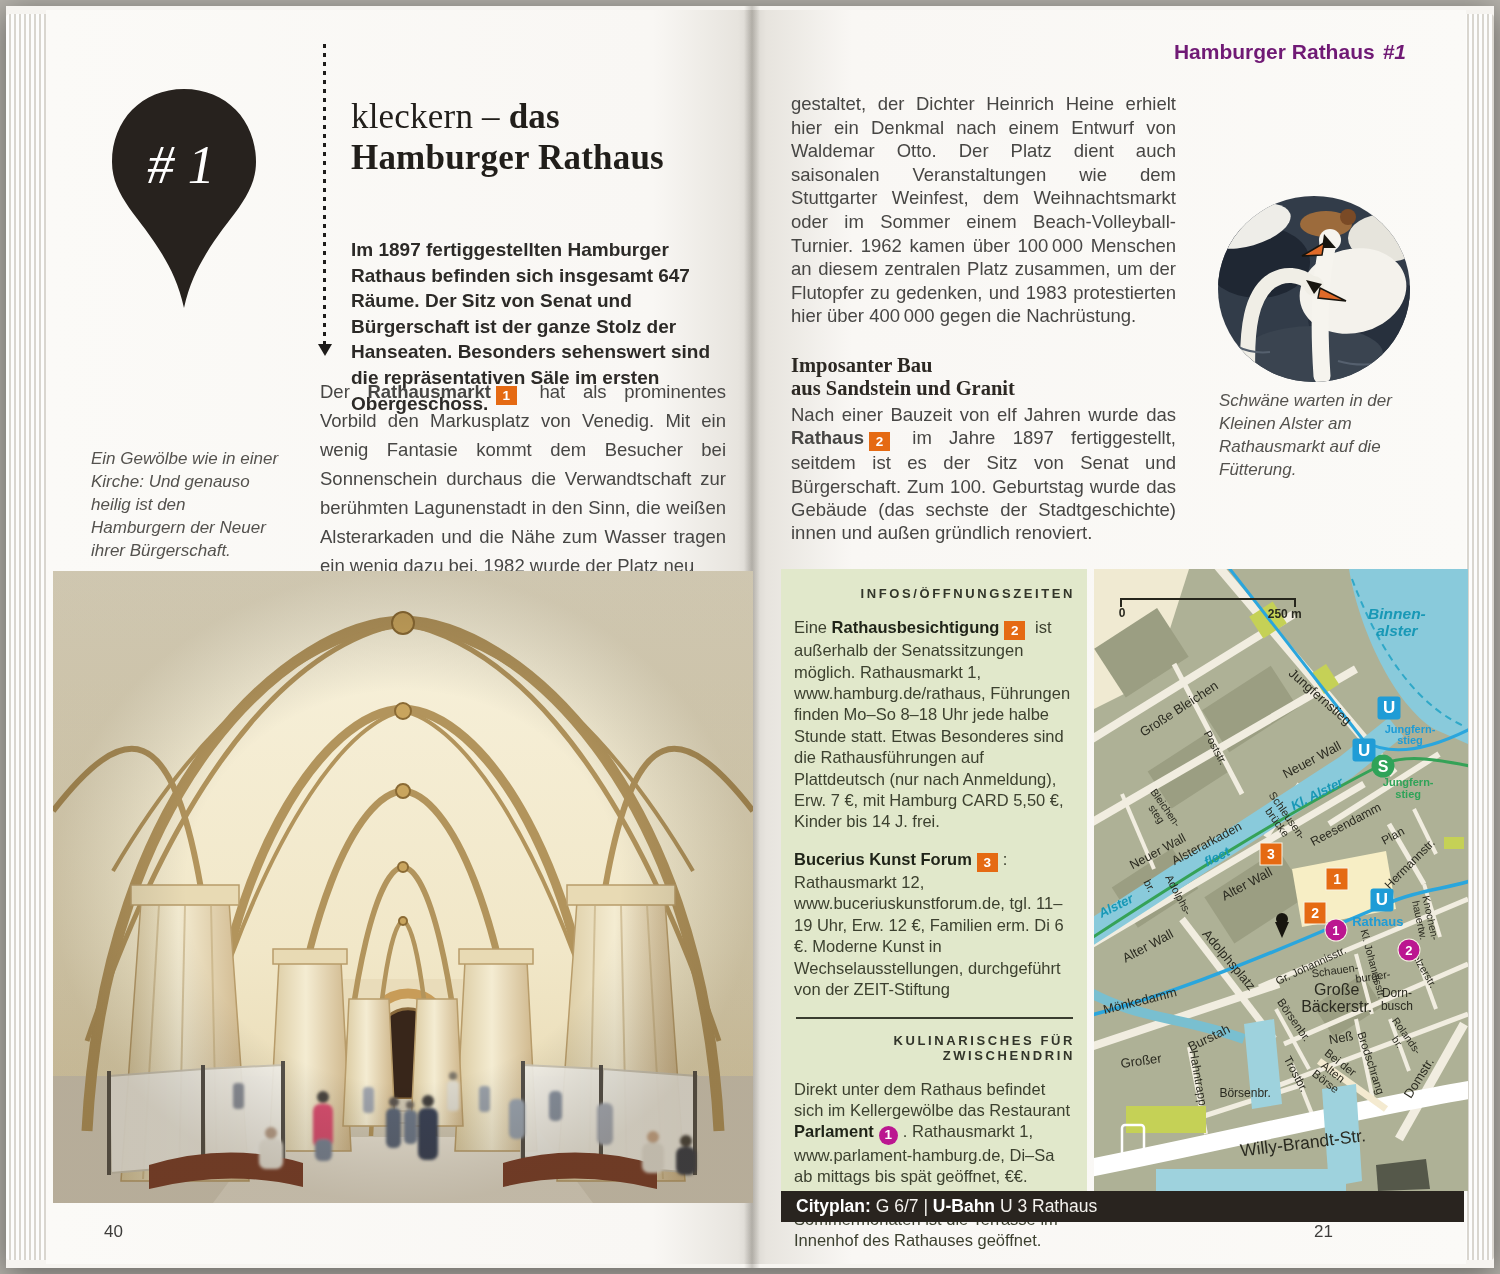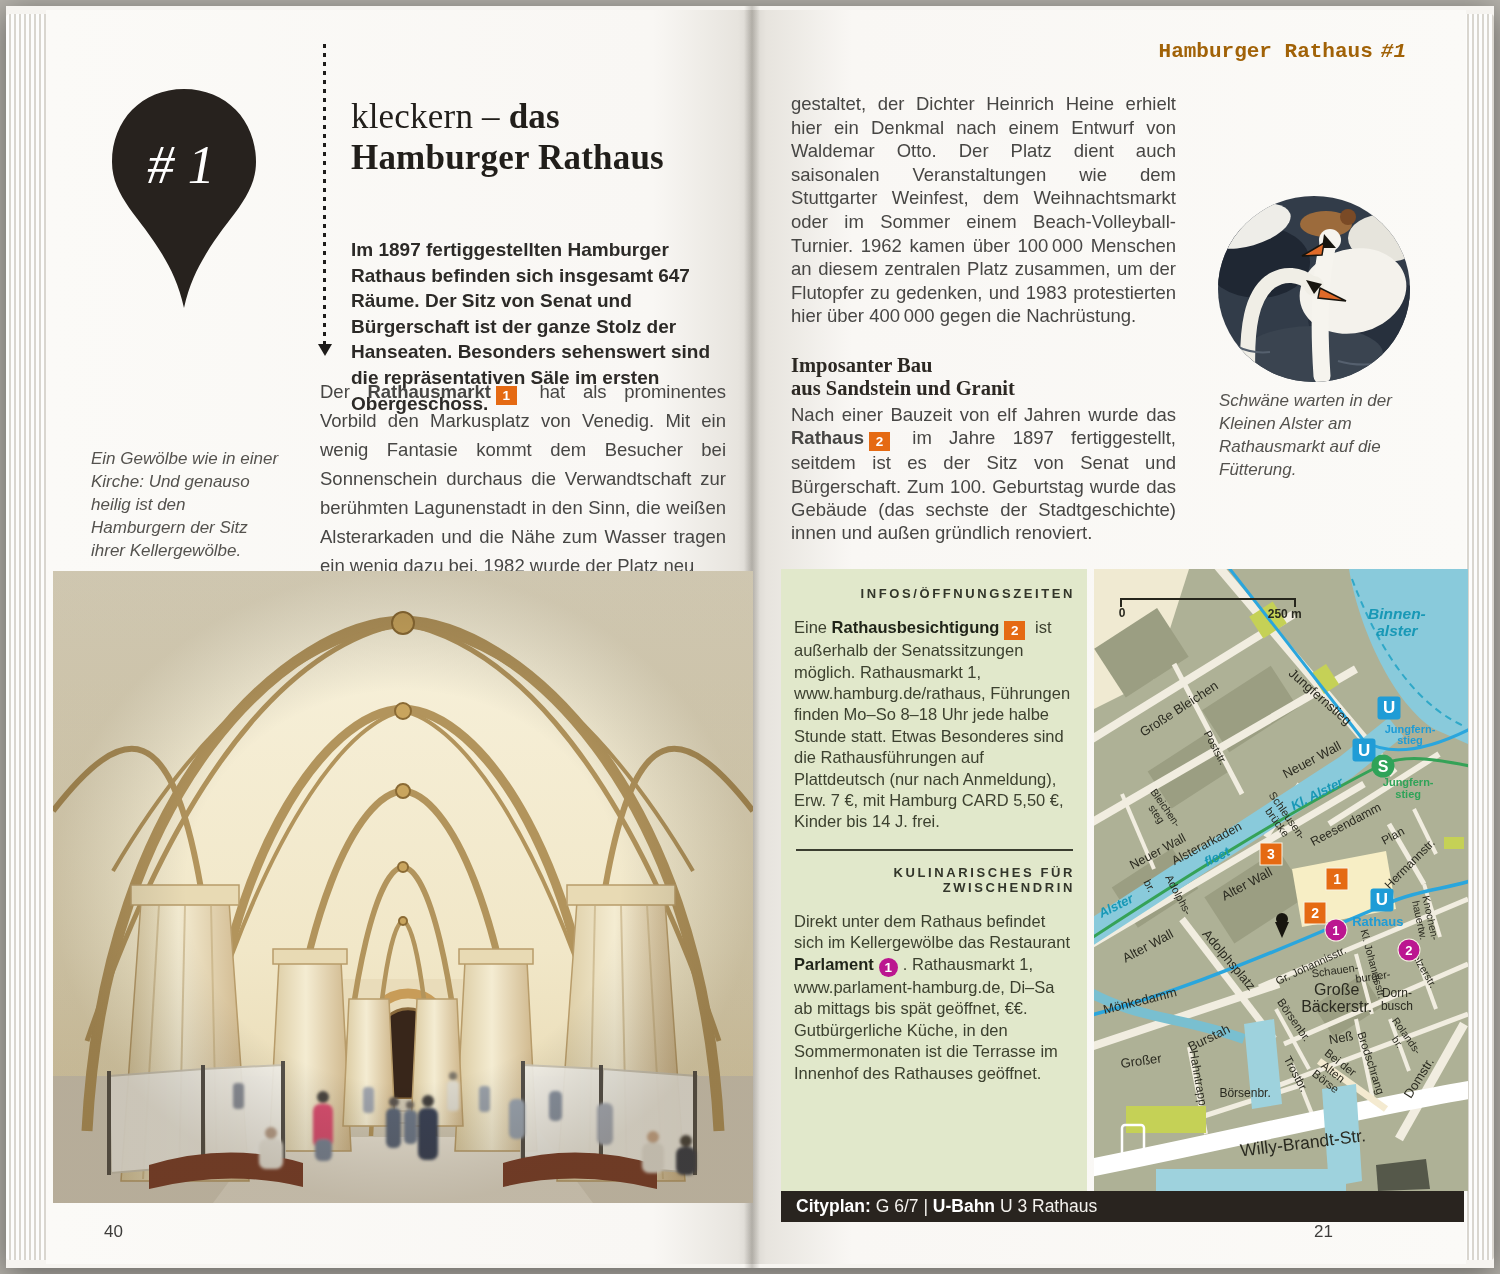--- a/index.html
+++ b/index.html
@@ -29,21 +29,21 @@
   .intro{left:345px;top:231px;width:384px;font-size:19px;line-height:25.6px;font-weight:700;color:#2c2a27;}
   .bodytext{left:314px;top:371px;width:406px;font-size:18.5px;line-height:29px;color:#474644;text-align:justify;}
   .caption{font-style:italic;font-size:17px;line-height:23px;color:#54524e;}
   .cap-left{left:85px;top:441px;width:190px;}
   .photo{left:47px;top:565px;width:700px;height:632px;overflow:hidden;}
   .pagenum{font-size:17px;color:#3e3d3b;}
   .pn-l{left:98px;top:1216px;}
   .pn-r{left:1308px;top:1216px;}
 
   
-  .rp-header{top:34px;right:88px;font-family:Liberation Mono, monospace;font-size:21px;color:#a16207;}
+  .rp-header{top:34px;right:88px;font-family:Liberation Sans, sans-serif;font-size:21px;color:#701a75;}
   .rp-header .t1{font-weight:700;}
   .rp-header .t2{font-style:italic;font-weight:600;margin-left:8px;}
   .para1{left:785px;top:86px;width:385px;font-size:18.5px;line-height:23.6px;color:#474644;text-align:justify;}
   .subhead{left:785px;top:348px;width:385px;font-family:"Liberation Serif",serif;font-size:20.5px;
            line-height:23px;color:#2c2823;font-weight:600;}
   .para2{left:785px;top:397px;width:385px;font-size:18.5px;line-height:23.3px;color:#474644;text-align:justify;}
   .swan{left:1212px;top:190px;width:192px;height:186px;border-radius:50%;overflow:hidden;}
   .cap-swan{left:1213px;top:383px;width:205px;}
 
   
@@ -102,21 +102,21 @@
     </svg>
   </div>
   <div class="abs dotarrow"></div>
 
   <div class="abs title">
         <div><span>kleckern – </span><span class="b">das</span></div>
         <div><span class="b">Hamburger Rathaus</span></div>
       </div>
   <div class="abs intro">Im 1897 fertiggestellten Hamburger Rathaus befinden sich insgesamt 647 Räume. Der Sitz von Senat und Bürgerschaft ist der ganze Stolz der Hanseaten. Besonders sehenswert sind die repräsentativen Säle im ersten Obergeschoss.</div>
   <div class="abs bodytext"><span>Der </span><span class="b">Rathausmarkt</span><span class="bdg sq">1</span><span> hat als prominentes Vorbild den Markusplatz von Venedig. Mit ein wenig Fantasie kommt dem Besucher bei Sonnenschein durchaus die Verwandtschaft zur berühmten Lagunenstadt in den Sinn, die weißen Alsterarkaden und die Nähe zum Wasser tragen ein wenig dazu bei. 1982 wurde der Platz neu</span></div>
-  <div class="abs caption cap-left">Ein Gewölbe wie in einer Kirche: Und genauso heilig ist den Hamburgern der Sitz ihrer Kellergewölbe.</div>
+  <div class="abs caption cap-left">Ein Gewölbe wie in einer Kirche: Und genauso heilig ist den Hamburgern der Neuer ihrer Bürgerschaft.</div>
 
   <div class="abs photo">
     <svg viewBox="0 0 700 632" preserveAspectRatio="none" width="100%" height="100%">
       <defs>
         <linearGradient id="ceil" x1="0" y1="0" x2="0" y2="1">
           <stop offset="0" stop-color="#f8f2dd"></stop>
               <stop offset=".6" stop-color="#f1e7c8"></stop>
               <stop offset="1" stop-color="#e6d6ad"></stop>
         </linearGradient>
         <linearGradient id="col" x1="0" y1="0" x2="1" y2="0">
@@ -282,20 +282,21 @@
       <path d="M88,84 L104,88 L96,98 Z" fill="#17150f"></path>
       <path d="M102,92 L128,105 L100,102 Z" fill="#e06a28" stroke="#17150f" stroke-width="1.5"></path>
       <path d="M120,165 q20,6 44,2 M18,150 q16,8 34,6" stroke="#55606e" stroke-width="2" fill="none"></path>
     </svg>
   </div>
   <div class="abs caption cap-swan">Schwäne warten in der Kleinen Alster am Rathausmarkt auf die Fütterung.</div>
 
   <div class="abs ibox">
     <div class="ibx-h">INFOS/ÖFFNUNGSZEITEN</div>
     <p class="ibx-p"><span>Eine </span><span class="b">Rathausbesichtigung</span><span class="bdg sq">2</span><span> ist außerhalb der Senatssitzungen möglich. Rathausmarkt 1, www.hamburg.de/rathaus, Führungen finden Mo–So 8–18 Uhr jede halbe Stunde statt. Etwas Besonderes sind die Rathausführungen auf Plattdeutsch (nur nach Anmeldung), Erw. 7 €, mit Hamburg CARD 5,50 €, Kinder bis 14 J. frei.</span></p>
+    <p class="ibx-p"><span class="b">Bucerius Kunst Forum</span><span class="bdg sq">3</span><span>: Rathausmarkt 12, www.buceriuskunstforum.de, tgl. 11–19 Uhr, Erw. 12 €, Familien erm. Di 6 €. Moderne Kunst in Wechselausstellungen, durchgeführt von der ZEIT-Stiftung</span></p>
     <hr class="ibx-div">
     <div class="ibx-h">KULINARISCHES FÜR ZWISCHENDRIN</div>
     <p class="ibx-p"><span>Direkt unter dem Rathaus befindet sich im Kellergewölbe das Restaurant </span><span class="b">Parlament</span><span class="bdg ci">1</span><span>. Rathausmarkt 1, www.parlament-hamburg.de, Di–Sa ab mittags bis spät geöffnet, €€. Gutbürgerliche Küche, in den Sommermonaten ist die Terrasse im Innenhof des Rathauses geöffnet.</span></p>
   </div>
 
   <div class="abs map">
     <svg viewBox="0 0 374 622" preserveAspectRatio="none">
       <rect width="374" height="622" fill="#aeb196"></rect>
       <polygon points="0,0 95,0 60,110 0,140" fill="#f0ead2"></polygon>
       <g fill="#9b9e82">

